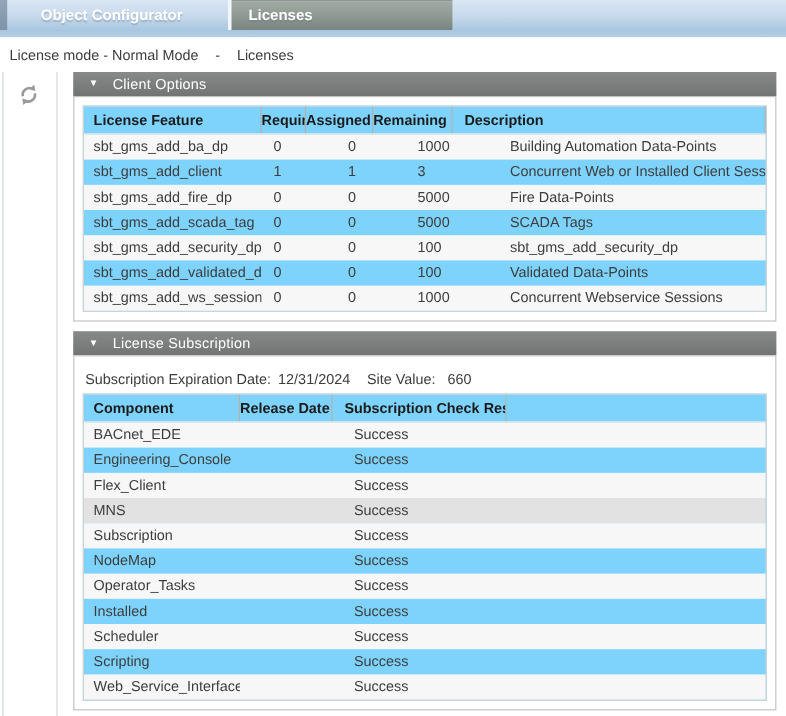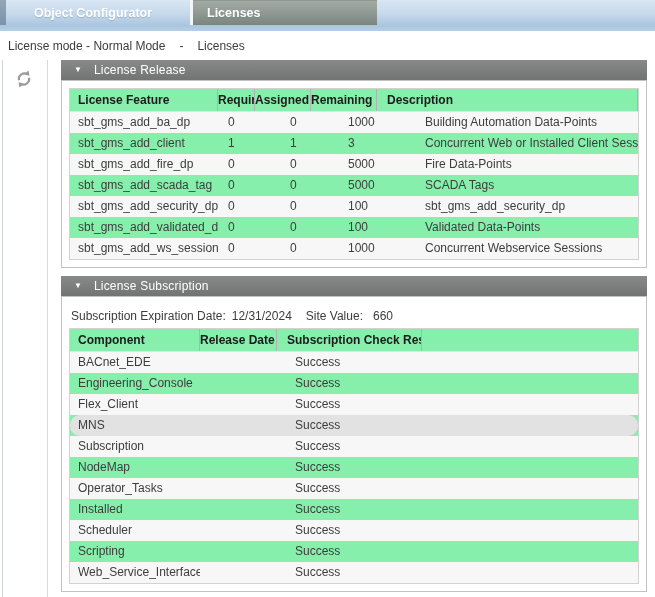--- a/index.html
+++ b/index.html
@@ -59,25 +59,25 @@
   .section-bar .tri{font-size:8px;margin-left:13px;line-height:20px;}
   .section-bar .sec-title{font-size:12px;margin-left:12px;letter-spacing:0.2px;}
 
   .section-box{
     border:1px solid #c3c3c3;background:#ffffff;box-sizing:border-box;
     padding:7px;
   }
   .gap{height:8px;}
 
   
-  .tbl{border:1px solid #d2d2d2;background:#86efac;font-size:12px;color:#3d3d3d;}
+  .tbl{border:1px solid #d2d2d2;background:#7dd3fc;font-size:12px;color:#3d3d3d;}
   .t-head{display:grid;height:22px;line-height:22px;font-weight:bold;color:#1b1b1b;border-bottom:1px solid #e3e3e3;}
   .t-row{display:grid;height:21px;line-height:21px;}
   .t-body .t-row:nth-child(odd){background:#f7f7f7;}
-  .t-body .t-row.selected{background:#e2e2e2;border-radius:10px;}
+  .t-body .t-row.selected{background:#e2e2e2;}
   .cell{white-space:nowrap;overflow:hidden;box-sizing:border-box;}
   .t-head .cell{border-right:1px solid #b2b2b2;}
   .t-head .cell.no-sep{border-right:none;}
 
   
   .lo-grid{grid-template-columns:148px 37px 56px 66px 1fr;}
   .lo-grid .c0{padding-left:8px;}
   .t-head.lo-grid .c1,.t-head.lo-grid .c2,.t-head.lo-grid .c3{text-align:right;padding-right:4px;}
   .t-head.lo-grid .c4{padding-left:10px;}
   .t-row.lo-grid .c1{padding-left:10px;}
@@ -131,21 +131,21 @@
           <path d="M15 8.8 A5.6 5.6 0 0 1 6.4 14.6" fill="none" stroke="#9a9a9a" stroke-width="2.2"></path>
           <polygon points="5.4,18.4 4.6,13.1 9.6,14.9" fill="#9a9a9a"></polygon>
         </svg>
       </div>
     </div>
 
     <div class="content">
 
       <div class="section-bar">
         <span class="tri">▼</span>
-        <span class="sec-title">License Release</span>
+        <span class="sec-title">Client Options</span>
       </div>
       <div class="section-box">
         <div class="tbl">
           <div class="t-head lo-grid" id="lo-head">
               <div class="cell c0">License Feature</div>
               <div class="cell c1">Required</div>
               <div class="cell c2">Assigned</div>
               <div class="cell c3">Remaining</div>
               <div class="cell c4">Description</div>
             </div>

